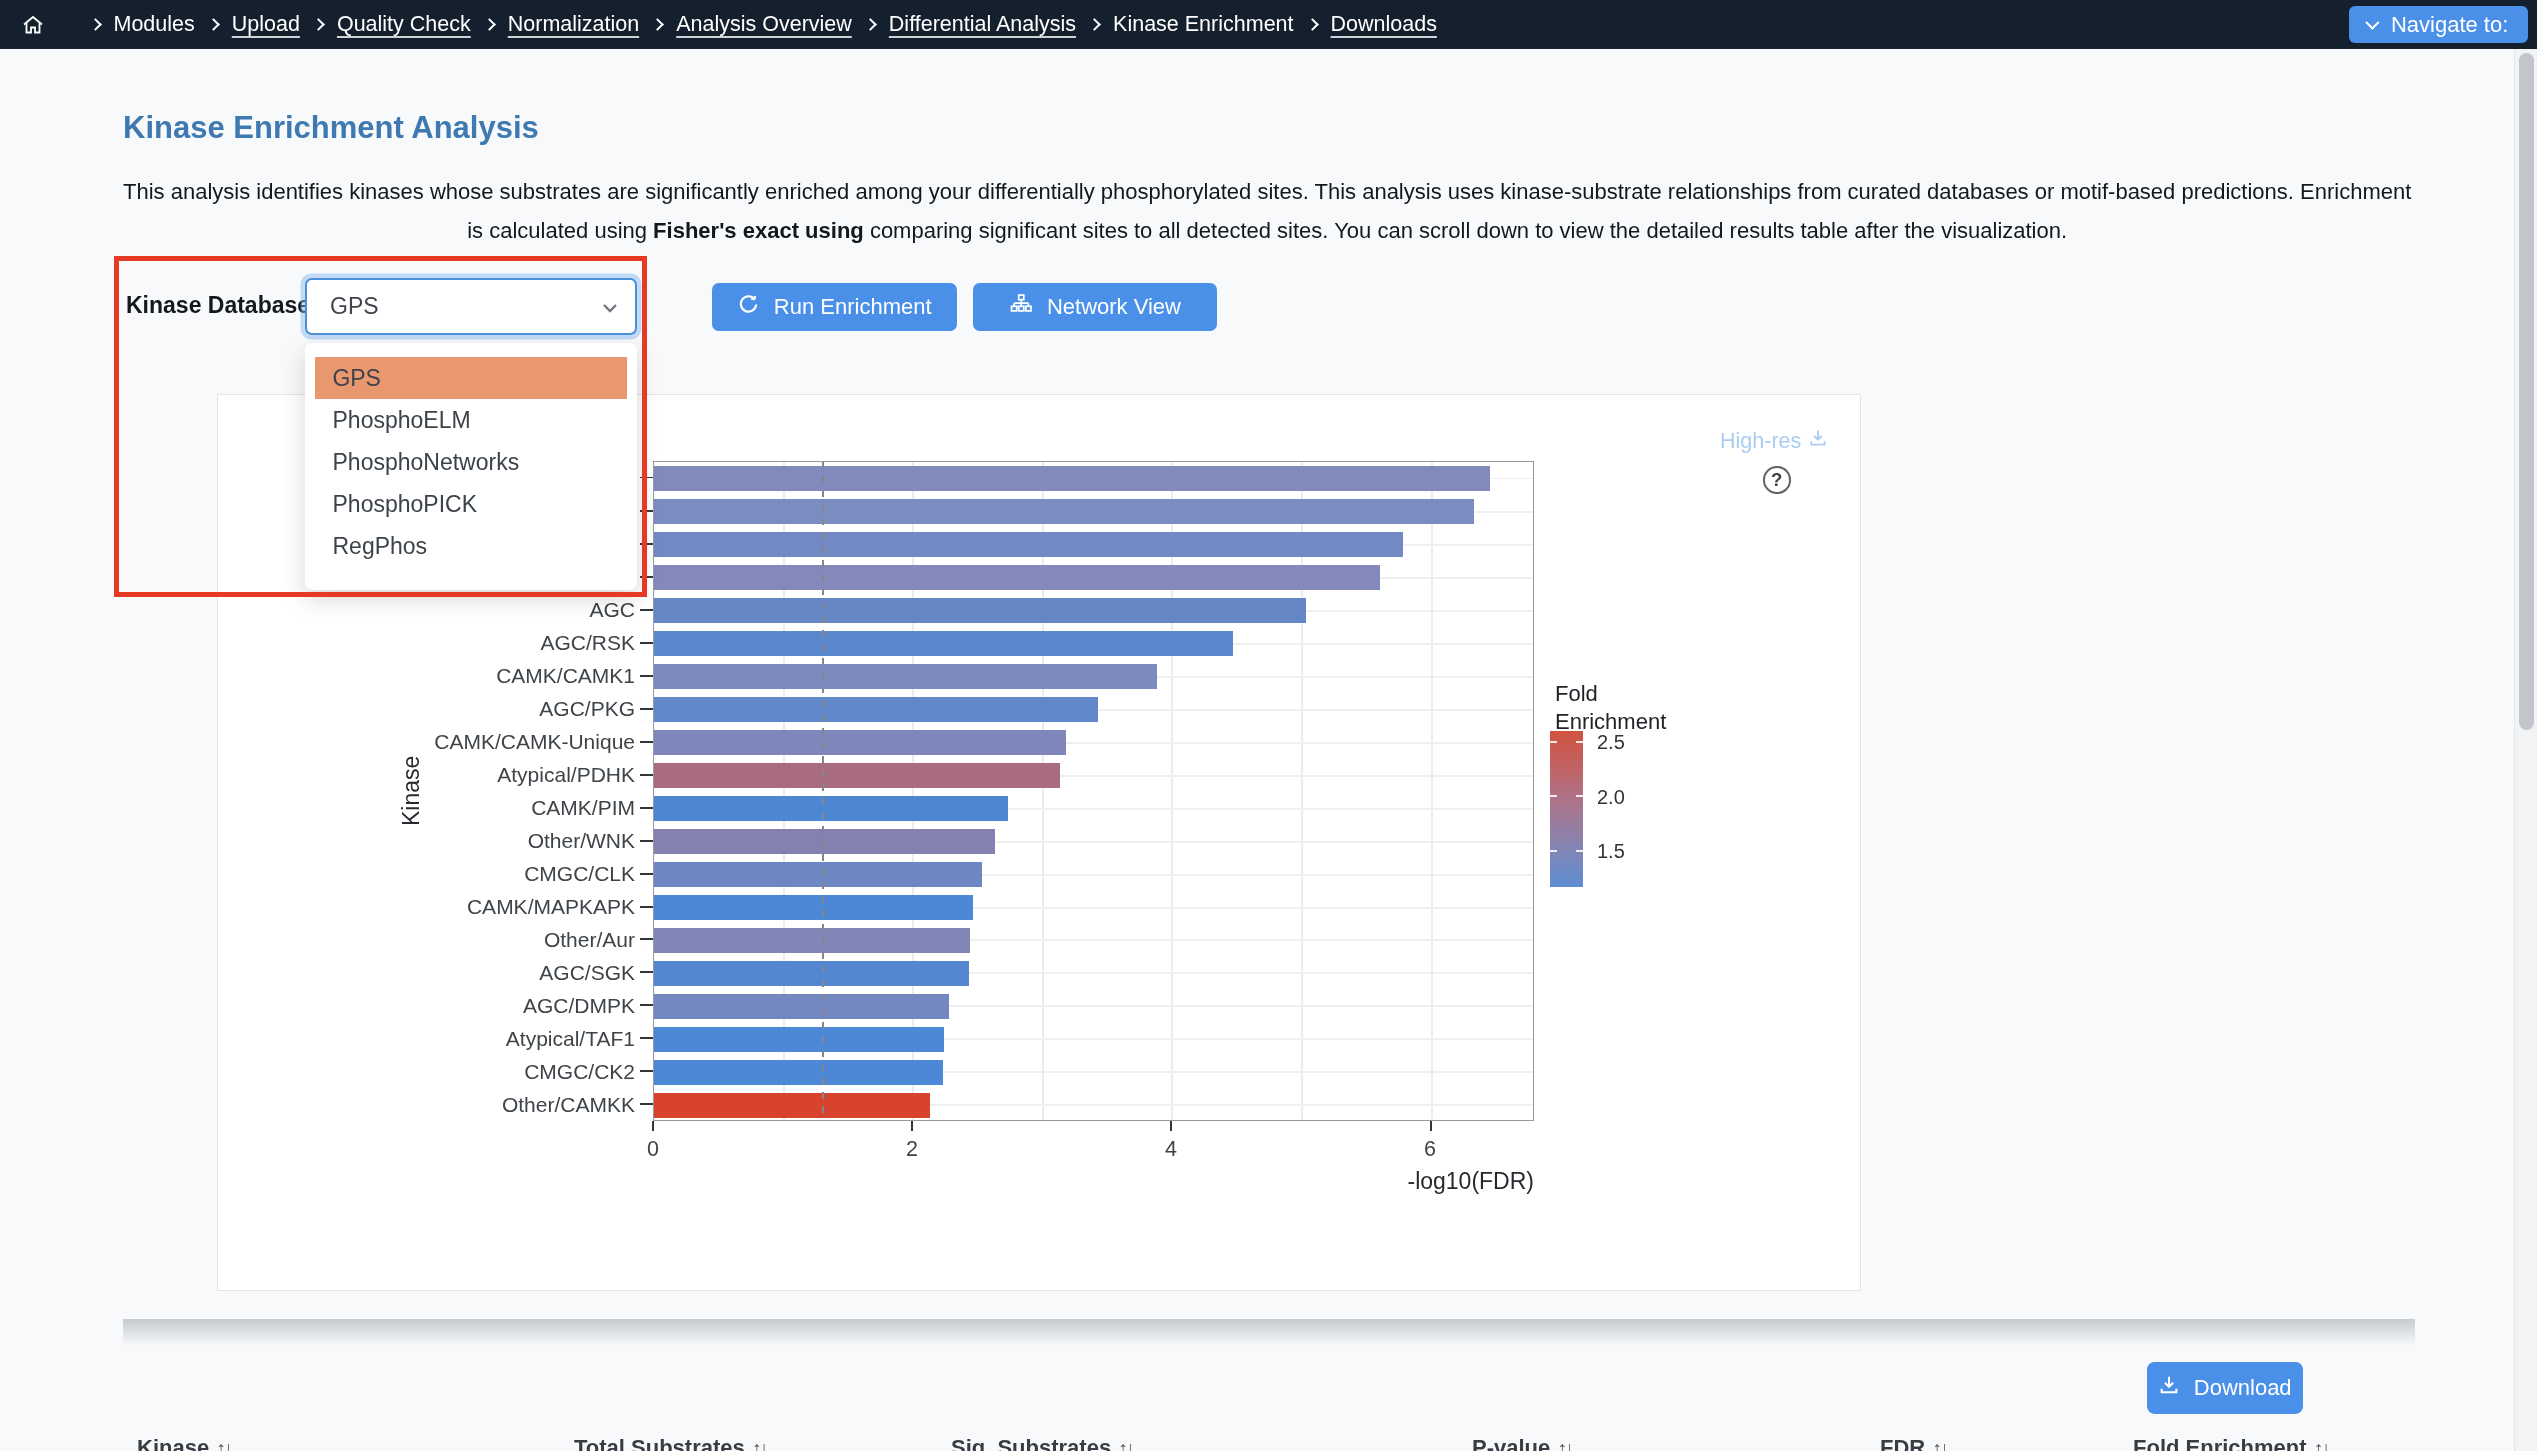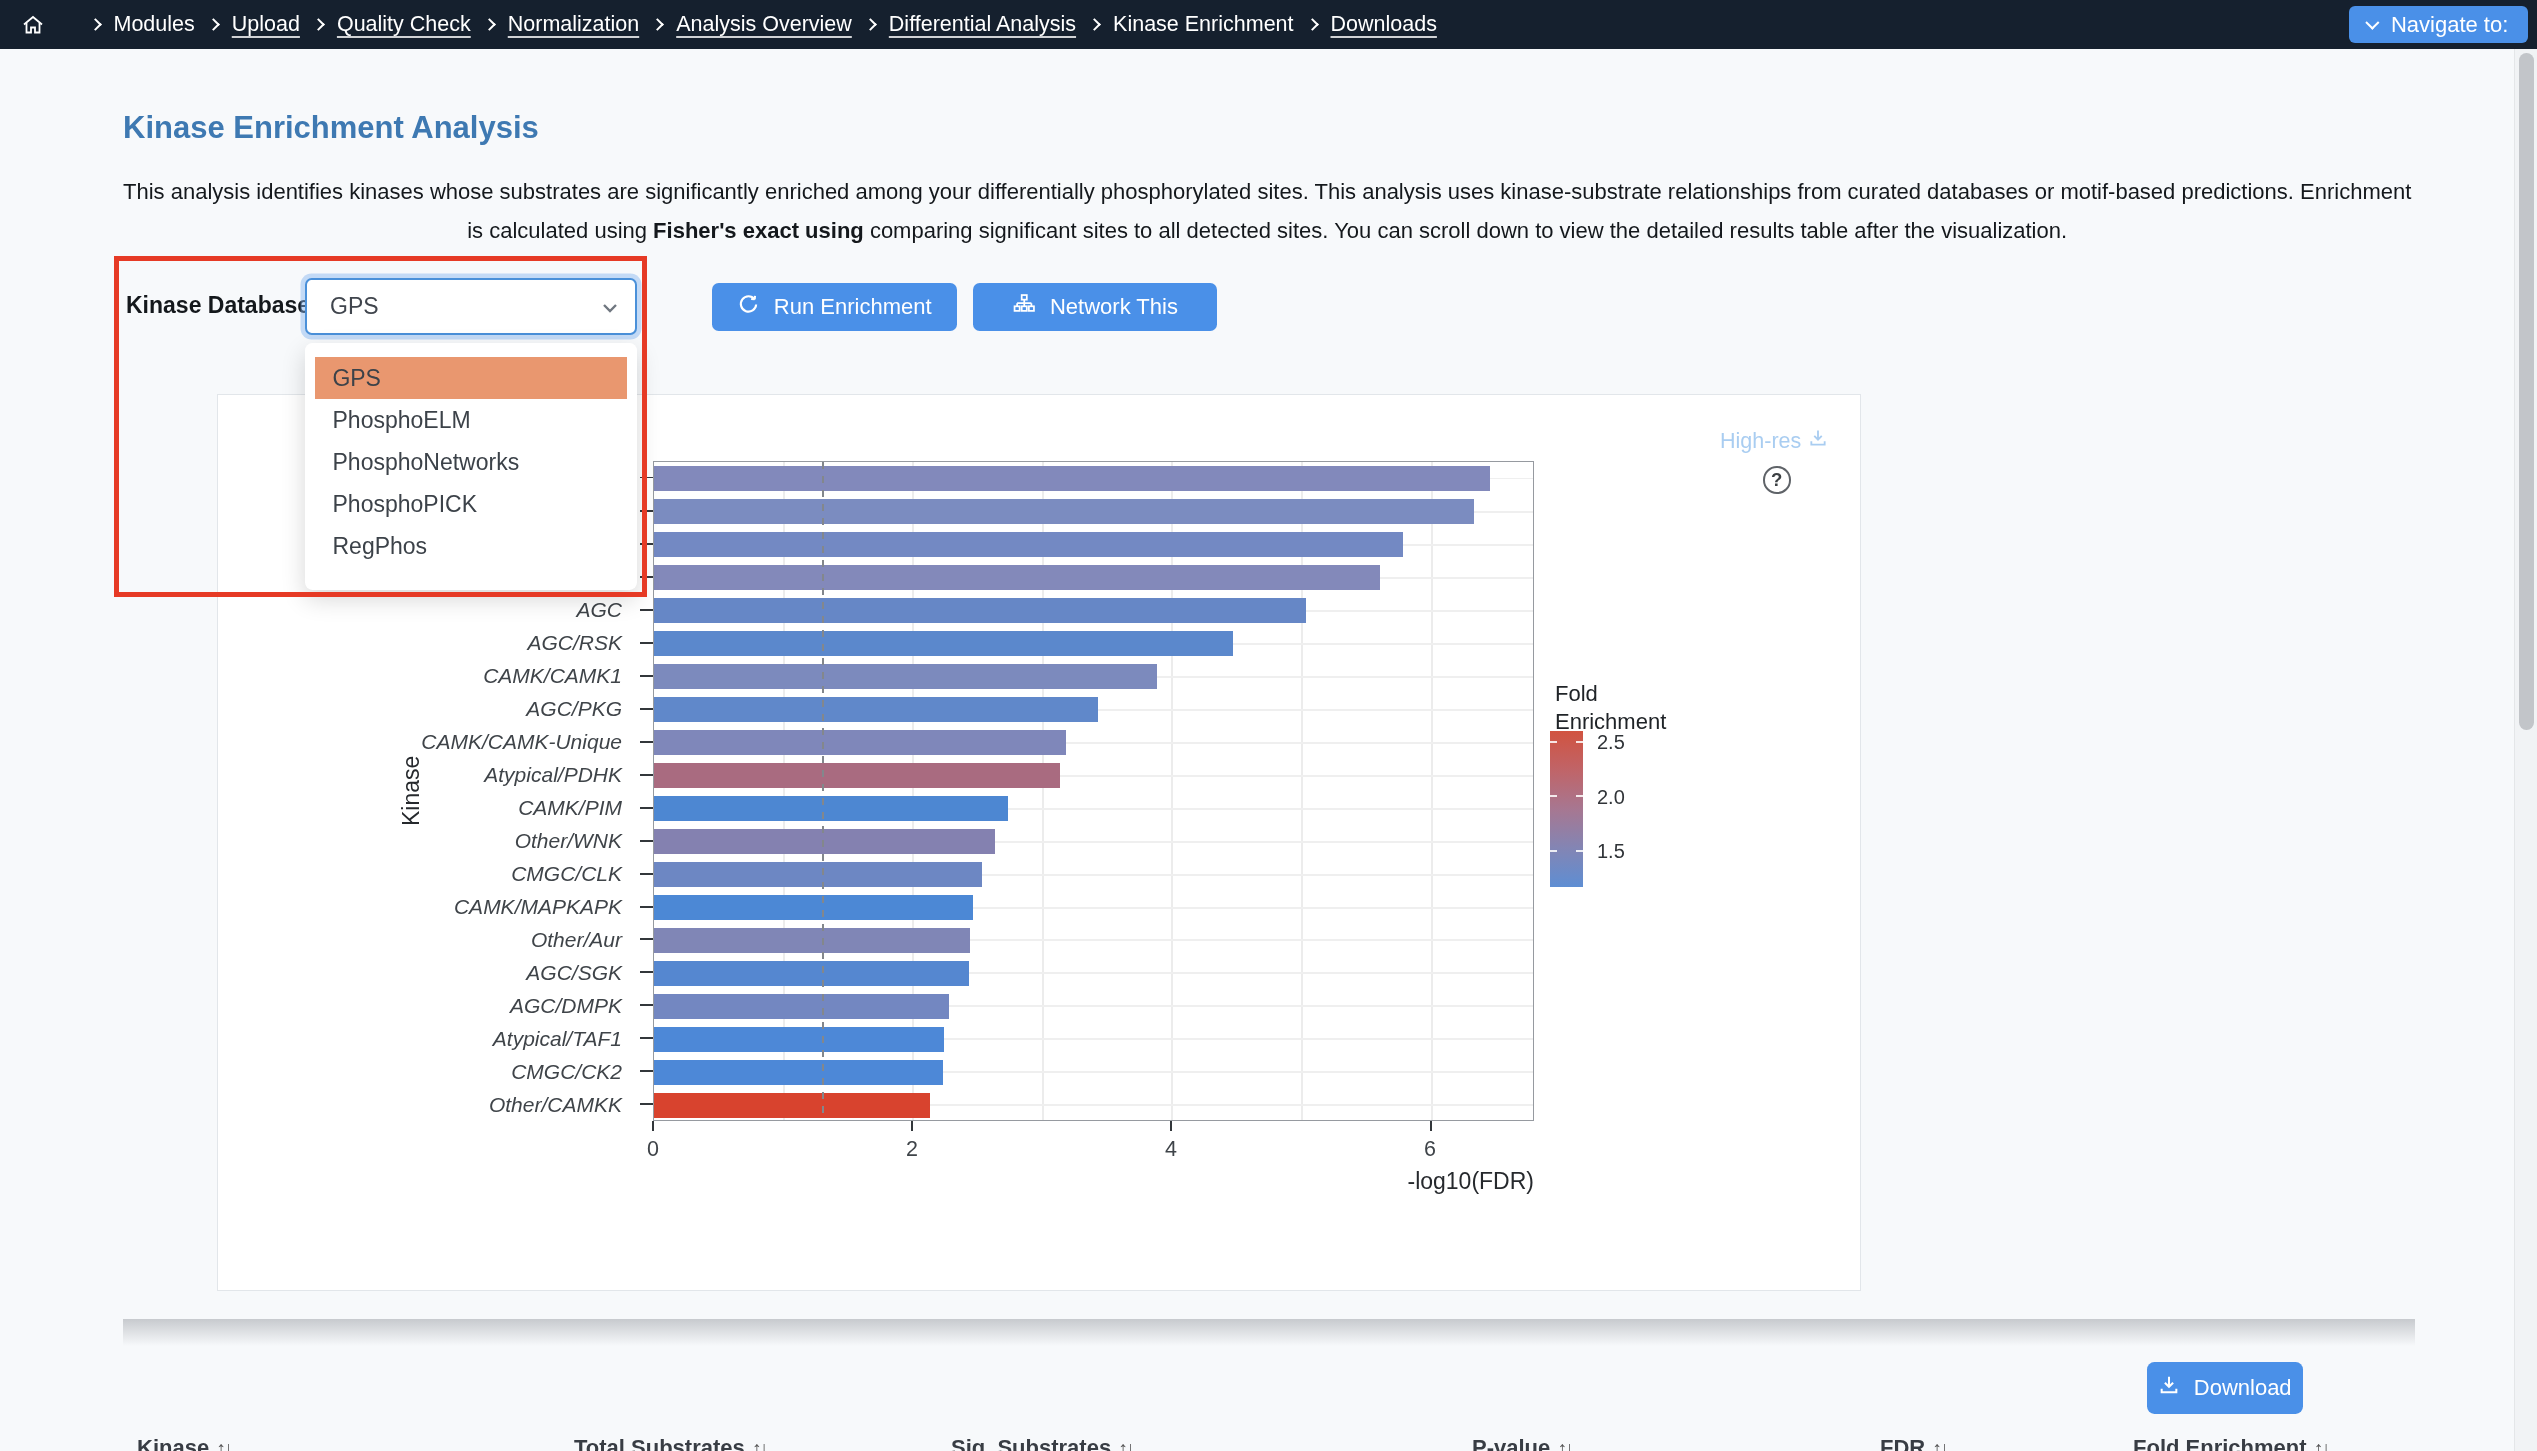--- a/index.html
+++ b/index.html
@@ -59,21 +59,21 @@
           font-size:18.6px; font-weight:700; color:#3C4043; cursor:pointer; }
 
   .panel { position:absolute; left:435px; top:66px; width:881px; height:660px;
            border:1.5px solid #969AA0; background:#fff; }
   .vgrid { position:absolute; top:0; bottom:0; width:1.5px; background:#ECECEC; }
   .hgrid { position:absolute; left:0; right:0; height:1.5px; background:#EFEFEF; }
   .bar { position:absolute; left:0; height:24.5px; }
   .sigline { position:absolute; top:0; height:100%; width:1.5px;
              background:repeating-linear-gradient(to bottom,#83878C 0 7.4px,transparent 7.4px 14px); }
 
-  .ylabels { position:absolute; left:3px; top:66px; width:401px; height:660px;font-style:italic; }
+  .ylabels { position:absolute; left:16px; top:66px; width:401px; height:660px; }
   .ylabel { position:absolute; right:0; width:100%; text-align:right; font-size:21px; color:#3F4449; }
   .yticks { position:absolute; left:422px; top:66px; width:13.4px; height:660px; }
   .ytick { position:absolute; left:0; width:13.4px; height:1.5px; background:#33373B; }
   .ytitle { position:absolute; left:175px; top:66px; height:660px; width:37px; display:flex;
             align-items:center; justify-content:center; writing-mode:vertical-rl; transform:rotate(180deg);
             font-size:23px; color:#26292D; }
 
   .xaxis { position:absolute; left:435px; top:726px; width:881px; height:89px; }
   .xtick { position:absolute; top:0; width:1.5px; height:10.4px; background:#33373B; }
   .xticklabel { position:absolute; top:16.3px; transform:translateX(-50%); font-size:21.5px; color:#3F4449; }
@@ -162,21 +162,21 @@
 <div class="btn btn-net">
   <span>
     <svg width="24.5" height="24.5" viewBox="0 0 24 24" fill="none" stroke="#fff" stroke-width="1.7">
       <rect x="9.5" y="3" width="5" height="4.5"></rect>
         <path d="M12 7.5v3.5M5 11h14M5 11v3M12 11v3M19 11v3"></path>
       <rect x="2.5" y="14" width="5" height="4.5"></rect>
         <rect x="9.5" y="14" width="5" height="4.5"></rect>
         <rect x="16.5" y="14" width="5" height="4.5"></rect>
     </svg>
   </span>
-  <span>Network This</span>
+  <span>Network View</span>
 </div>
 
 <div class="card">
   <div class="highres">
     <span>High-res</span>
     <span>
       <svg width="20" height="20" viewBox="0 0 24 24" fill="none" stroke="#A9CDF1" stroke-width="2.2">
         <path d="M12 3v10M7.5 9.5 12 14l4.5-4.5M4 16v4h16v-4"></path>
       </svg>
     </span>

